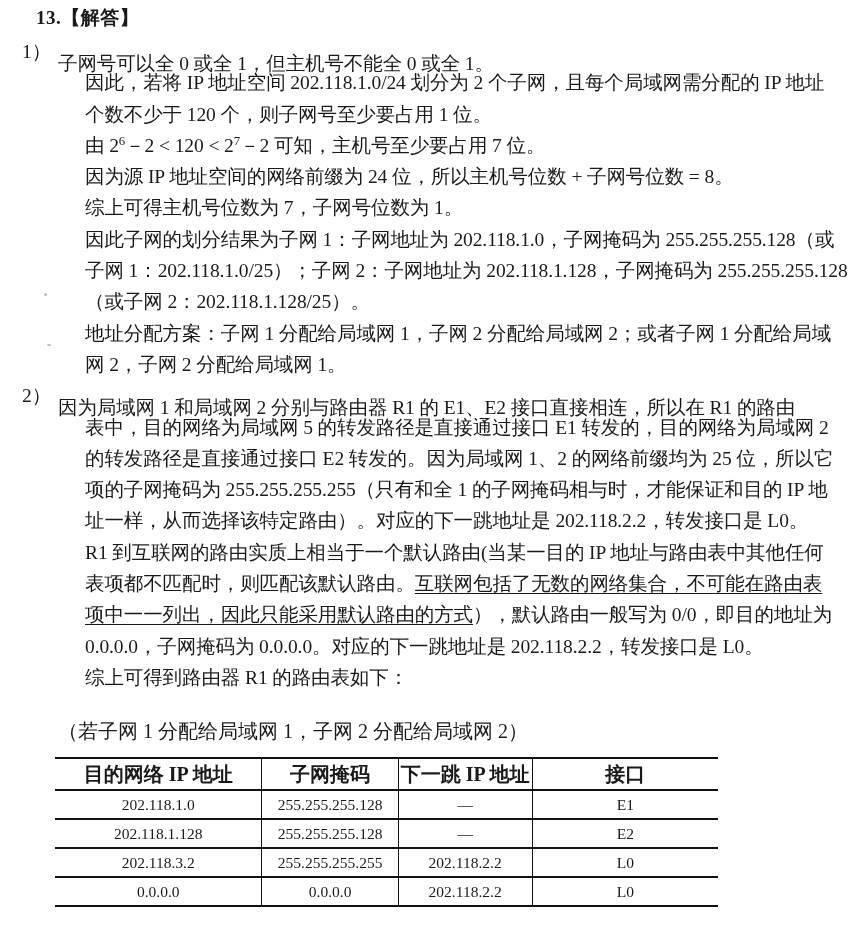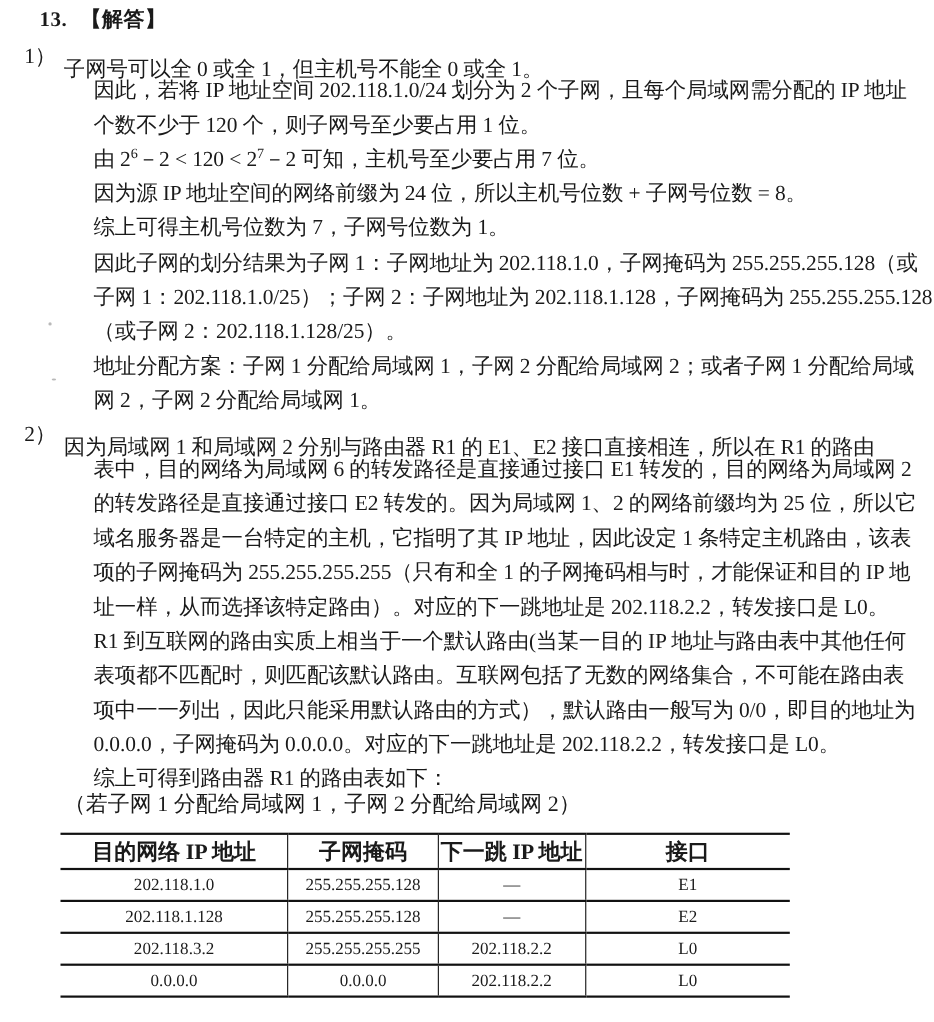--- a/index.html
+++ b/index.html
@@ -24,21 +24,21 @@
   
   .heading {
     position: absolute;
     left: 36px;
     top: 5px;
     font-size: 19px;
     font-weight: bold;
     letter-spacing: 0.5px;
     white-space: nowrap;
   }
-  .heading .num { margin-right: 12px; }
+  .heading .num { margin-right: 0; }
 
   
   .lines {
     position: absolute;
     left: 0;
     top: 36px;
     width: 849px;
   }
   .ln {
     position: relative;
@@ -63,21 +63,21 @@
     line-height: 31.3px;
   }
   .tx.lvl1 { left: 58px; margin-top: 12px; }
   .tx.lvl2 { left: 85px; }
 
   sup {
     font-size: 0.66em;
     vertical-align: super;
     line-height: 0;
   }
-  .u { text-underline-offset: 3px; margin-top: 40px; }
+  .u { text-decoration: underline; text-underline-offset: 3px; margin-top: 40px; }
 
   
   .tbl-cap {
     position: absolute;
     left: 58px;
     top: 716px;
     font-size: 20px;
     line-height: 31.3px;
     white-space: nowrap;
   }
@@ -169,27 +169,24 @@
     </div>
     <div class="ln">
       <span class="tx lvl2">网 2，子网 2 分配给局域网 1。</span>
     </div>
 
     <div class="ln">
       <span class="mk">2）</span>
       <span class="tx lvl1">因为局域网 1 和局域网 2 分别与路由器 R1 的 E1、E2 接口直接相连，所以在 R1 的路由</span>
     </div>
     <div class="ln">
-      <span class="tx lvl2">表中，目的网络为局域网 6 的转发路径是直接通过接口 E1 转发的，目的网络为局域网 2</span>
+      <span class="tx lvl2">表中，目的网络为局域网 5 的转发路径是直接通过接口 E1 转发的，目的网络为局域网 2</span>
     </div>
     <div class="ln">
       <span class="tx lvl2">的转发路径是直接通过接口 E2 转发的。因为局域网 1、2 的网络前缀均为 25 位，所以它</span>
-    </div>
-    <div class="ln">
-      <span class="tx lvl2">域名服务器是一台特定的主机，它指明了其 IP 地址，因此设定 1 条特定主机路由，该表</span>
     </div>
     <div class="ln">
       <span class="tx lvl2">项的子网掩码为 255.255.255.255（只有和全 1 的子网掩码相与时，才能保证和目的 IP 地</span>
     </div>
     <div class="ln">
       <span class="tx lvl2">址一样，从而选择该特定路由）。对应的下一跳地址是 202.118.2.2，转发接口是 L0。</span>
     </div>
     <div class="ln">
       <span class="tx lvl2">R1 到互联网的路由实质上相当于一个默认路由(当某一目的 IP 地址与路由表中其他任何</span>
     </div>

